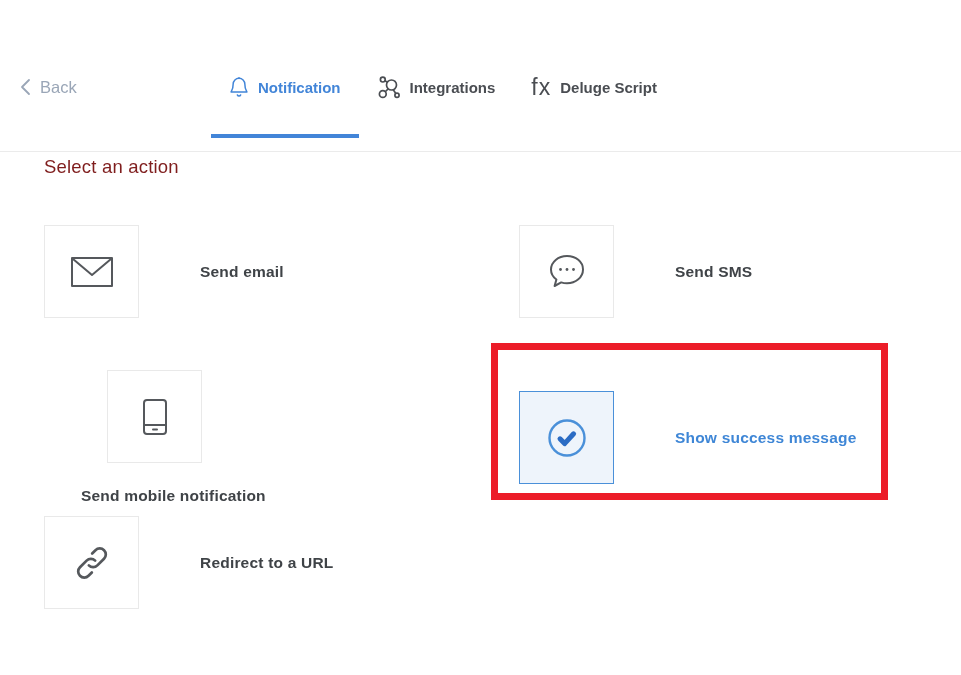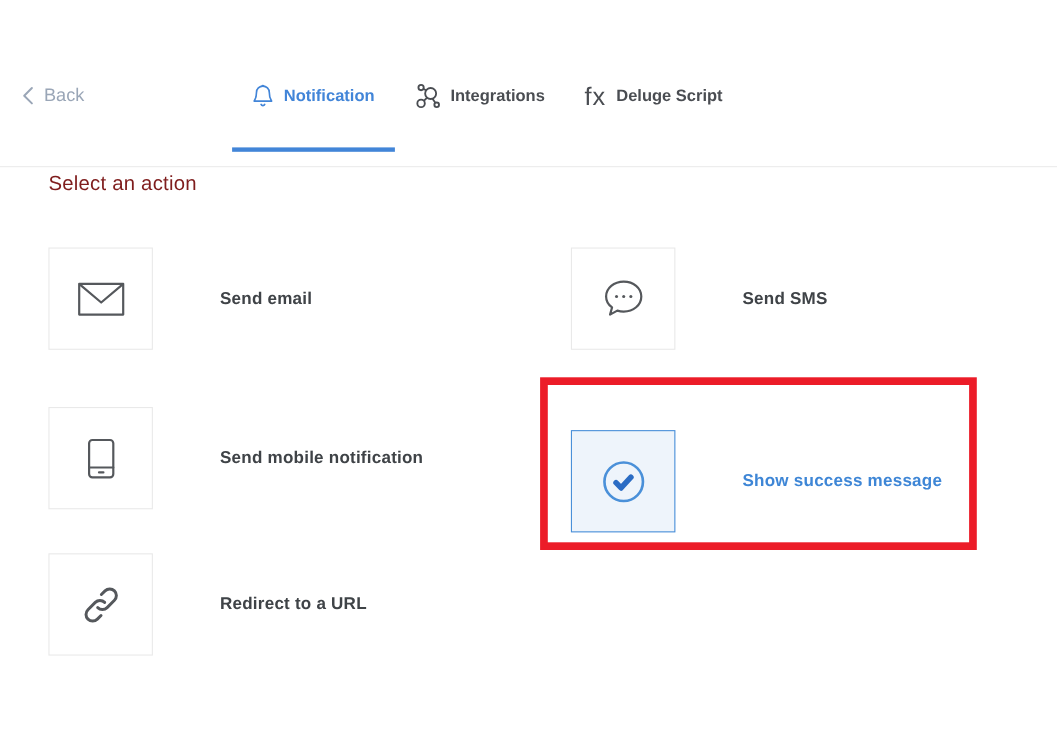--- a/index.html
+++ b/index.html
@@ -46,23 +46,23 @@
     color:#55585c;flex:0 0 auto;
   }
   .action-label{
     font-size:15.5px;font-weight:700;color:#3f4347;letter-spacing:.2px;white-space:nowrap;margin-left:37px;
   }
   .action-item.selected .tile{background:#eef4fb;border:1px solid #4a90d9;}
   .action-item.selected .action-label{color:#3e86d6;}
   
   .pos-a0{left:44px;top:225px;}
   .pos-a1{left:519px;top:225px;}
-  .pos-a2{left:44px;top:370px;}
+  .pos-a2{left:44px;top:370px;flex-direction:column;}
   .pos-a3{left:519px;top:391px;}
-  .pos-a4{left:44px;top:503px;text-align:right;}
+  .pos-a4{left:44px;top:516px;text-align:right;}
   
   .annotation-box{
     position:absolute;left:491px;top:343px;width:397px;height:157px;
     border:7px solid #ec1c28;box-sizing:border-box;pointer-events:none;z-index:5;
   }
   svg{display:block;}
 </style>
 </head>
 <body>
 

